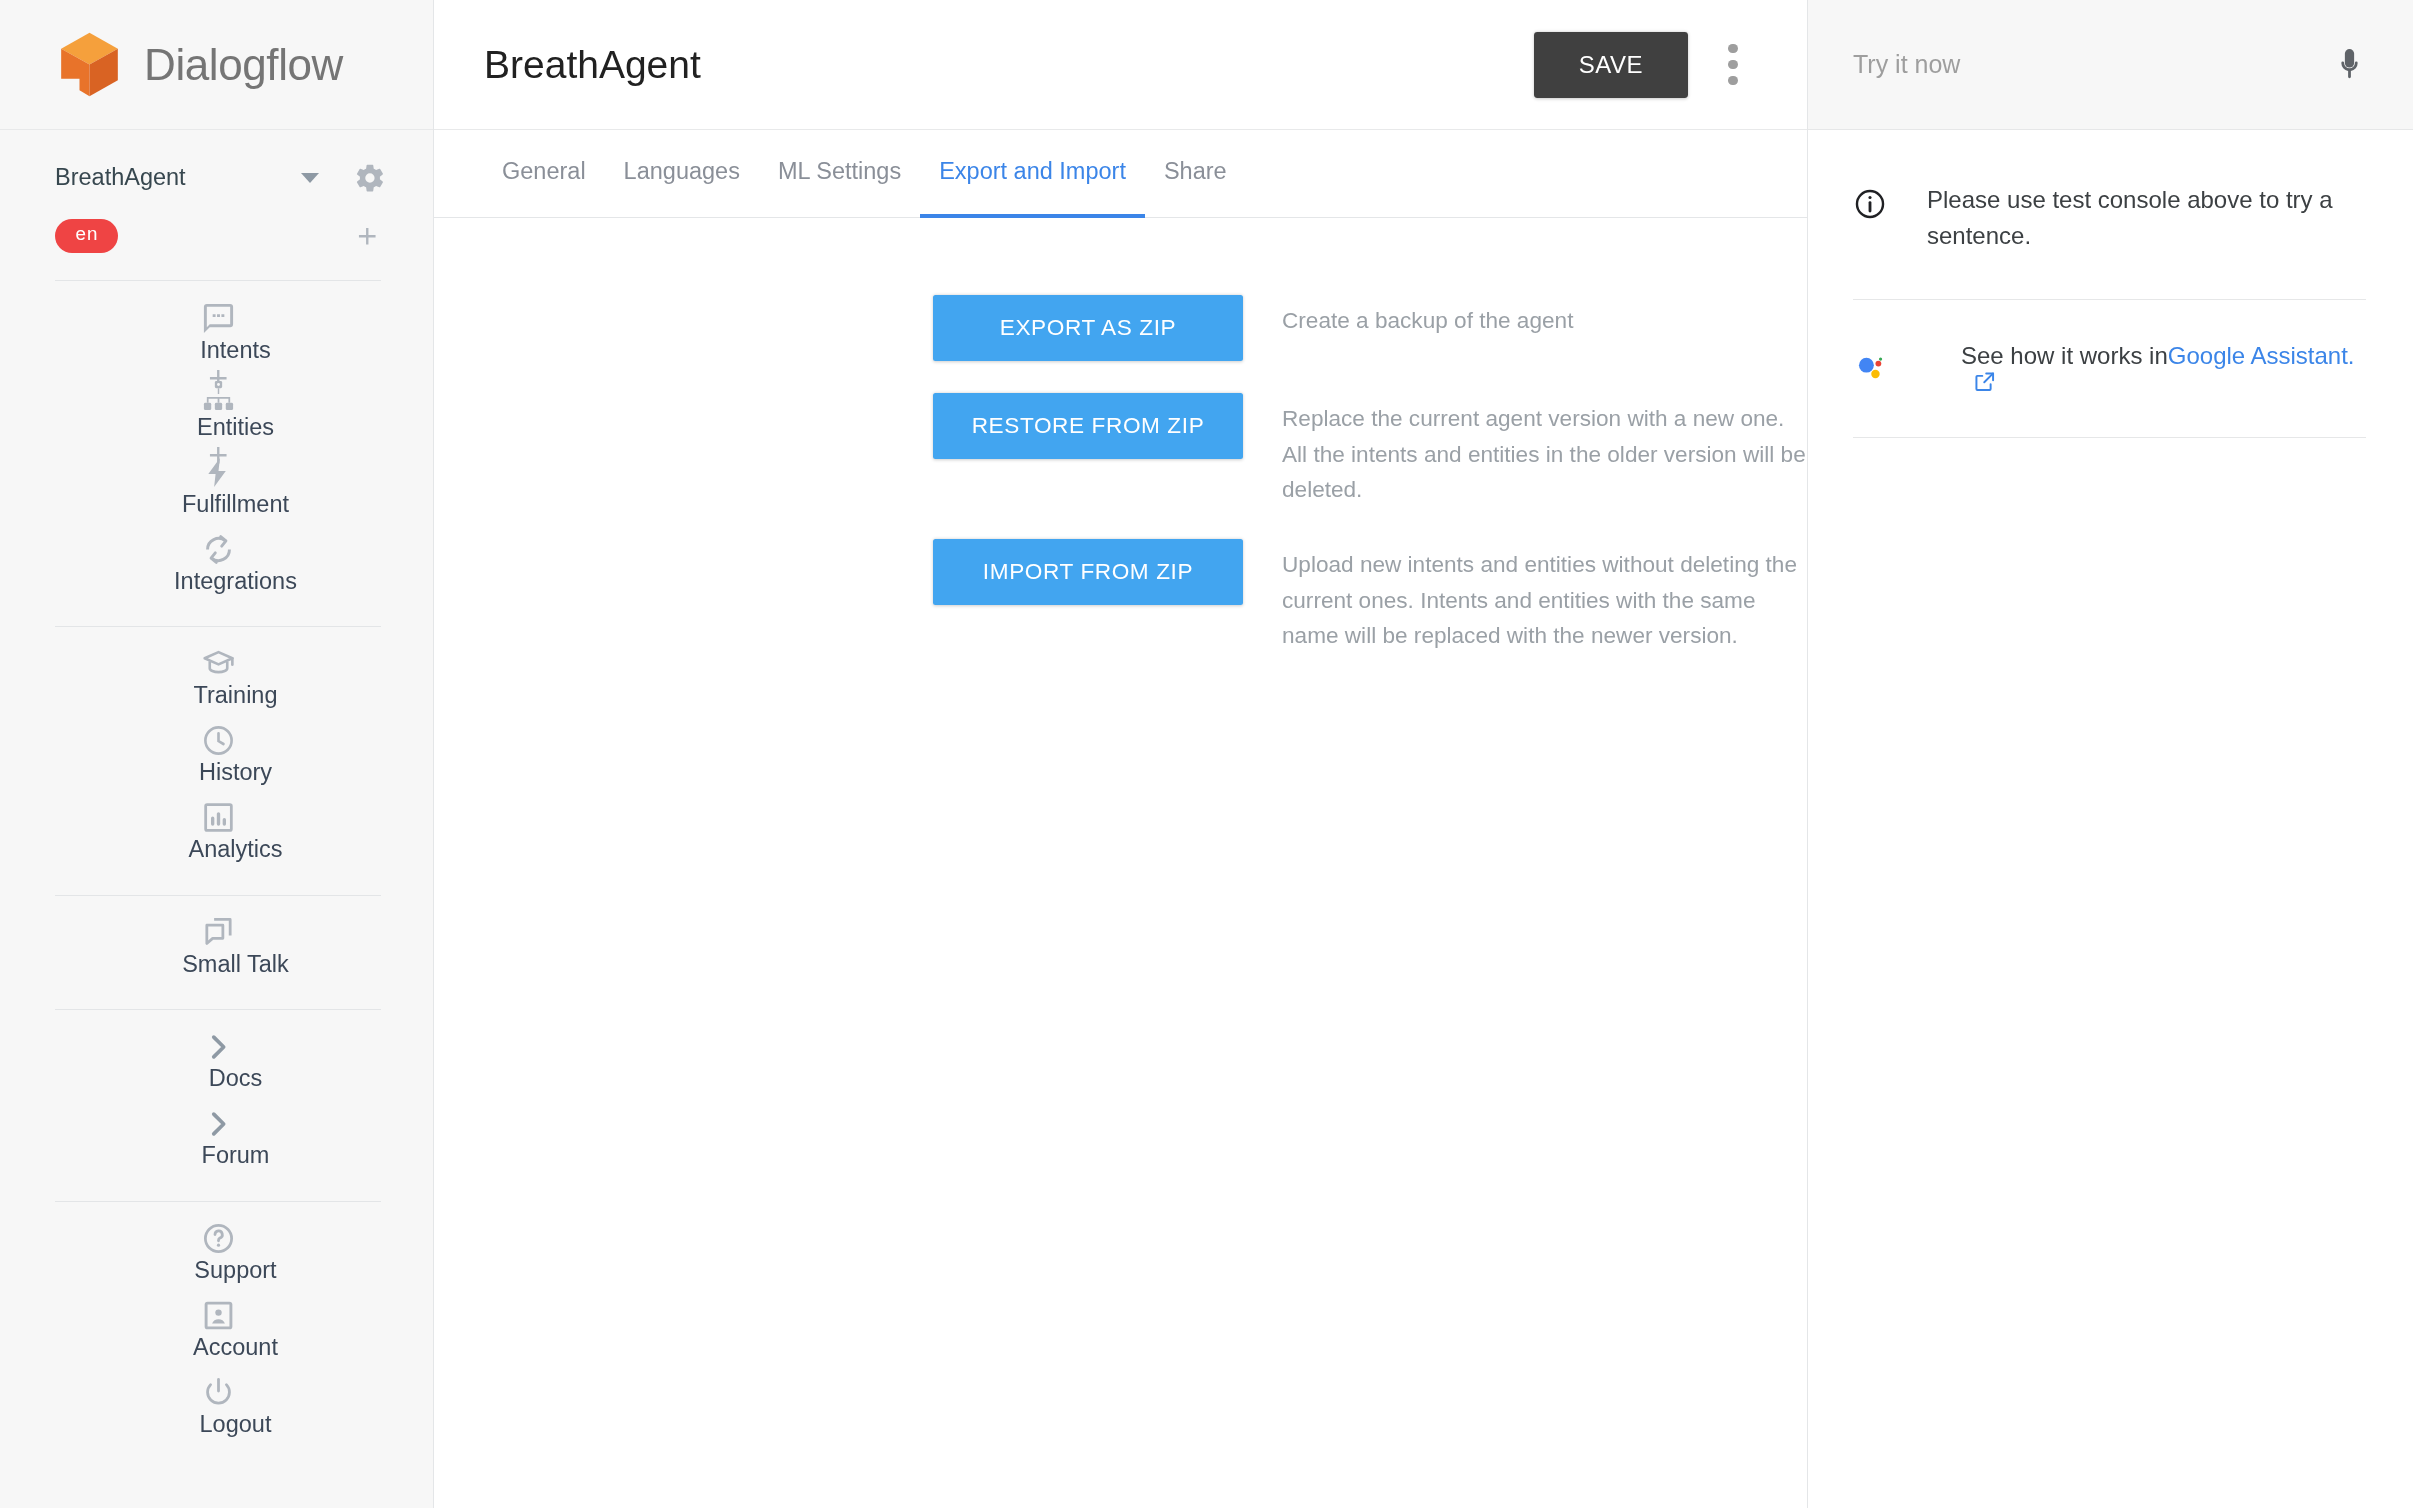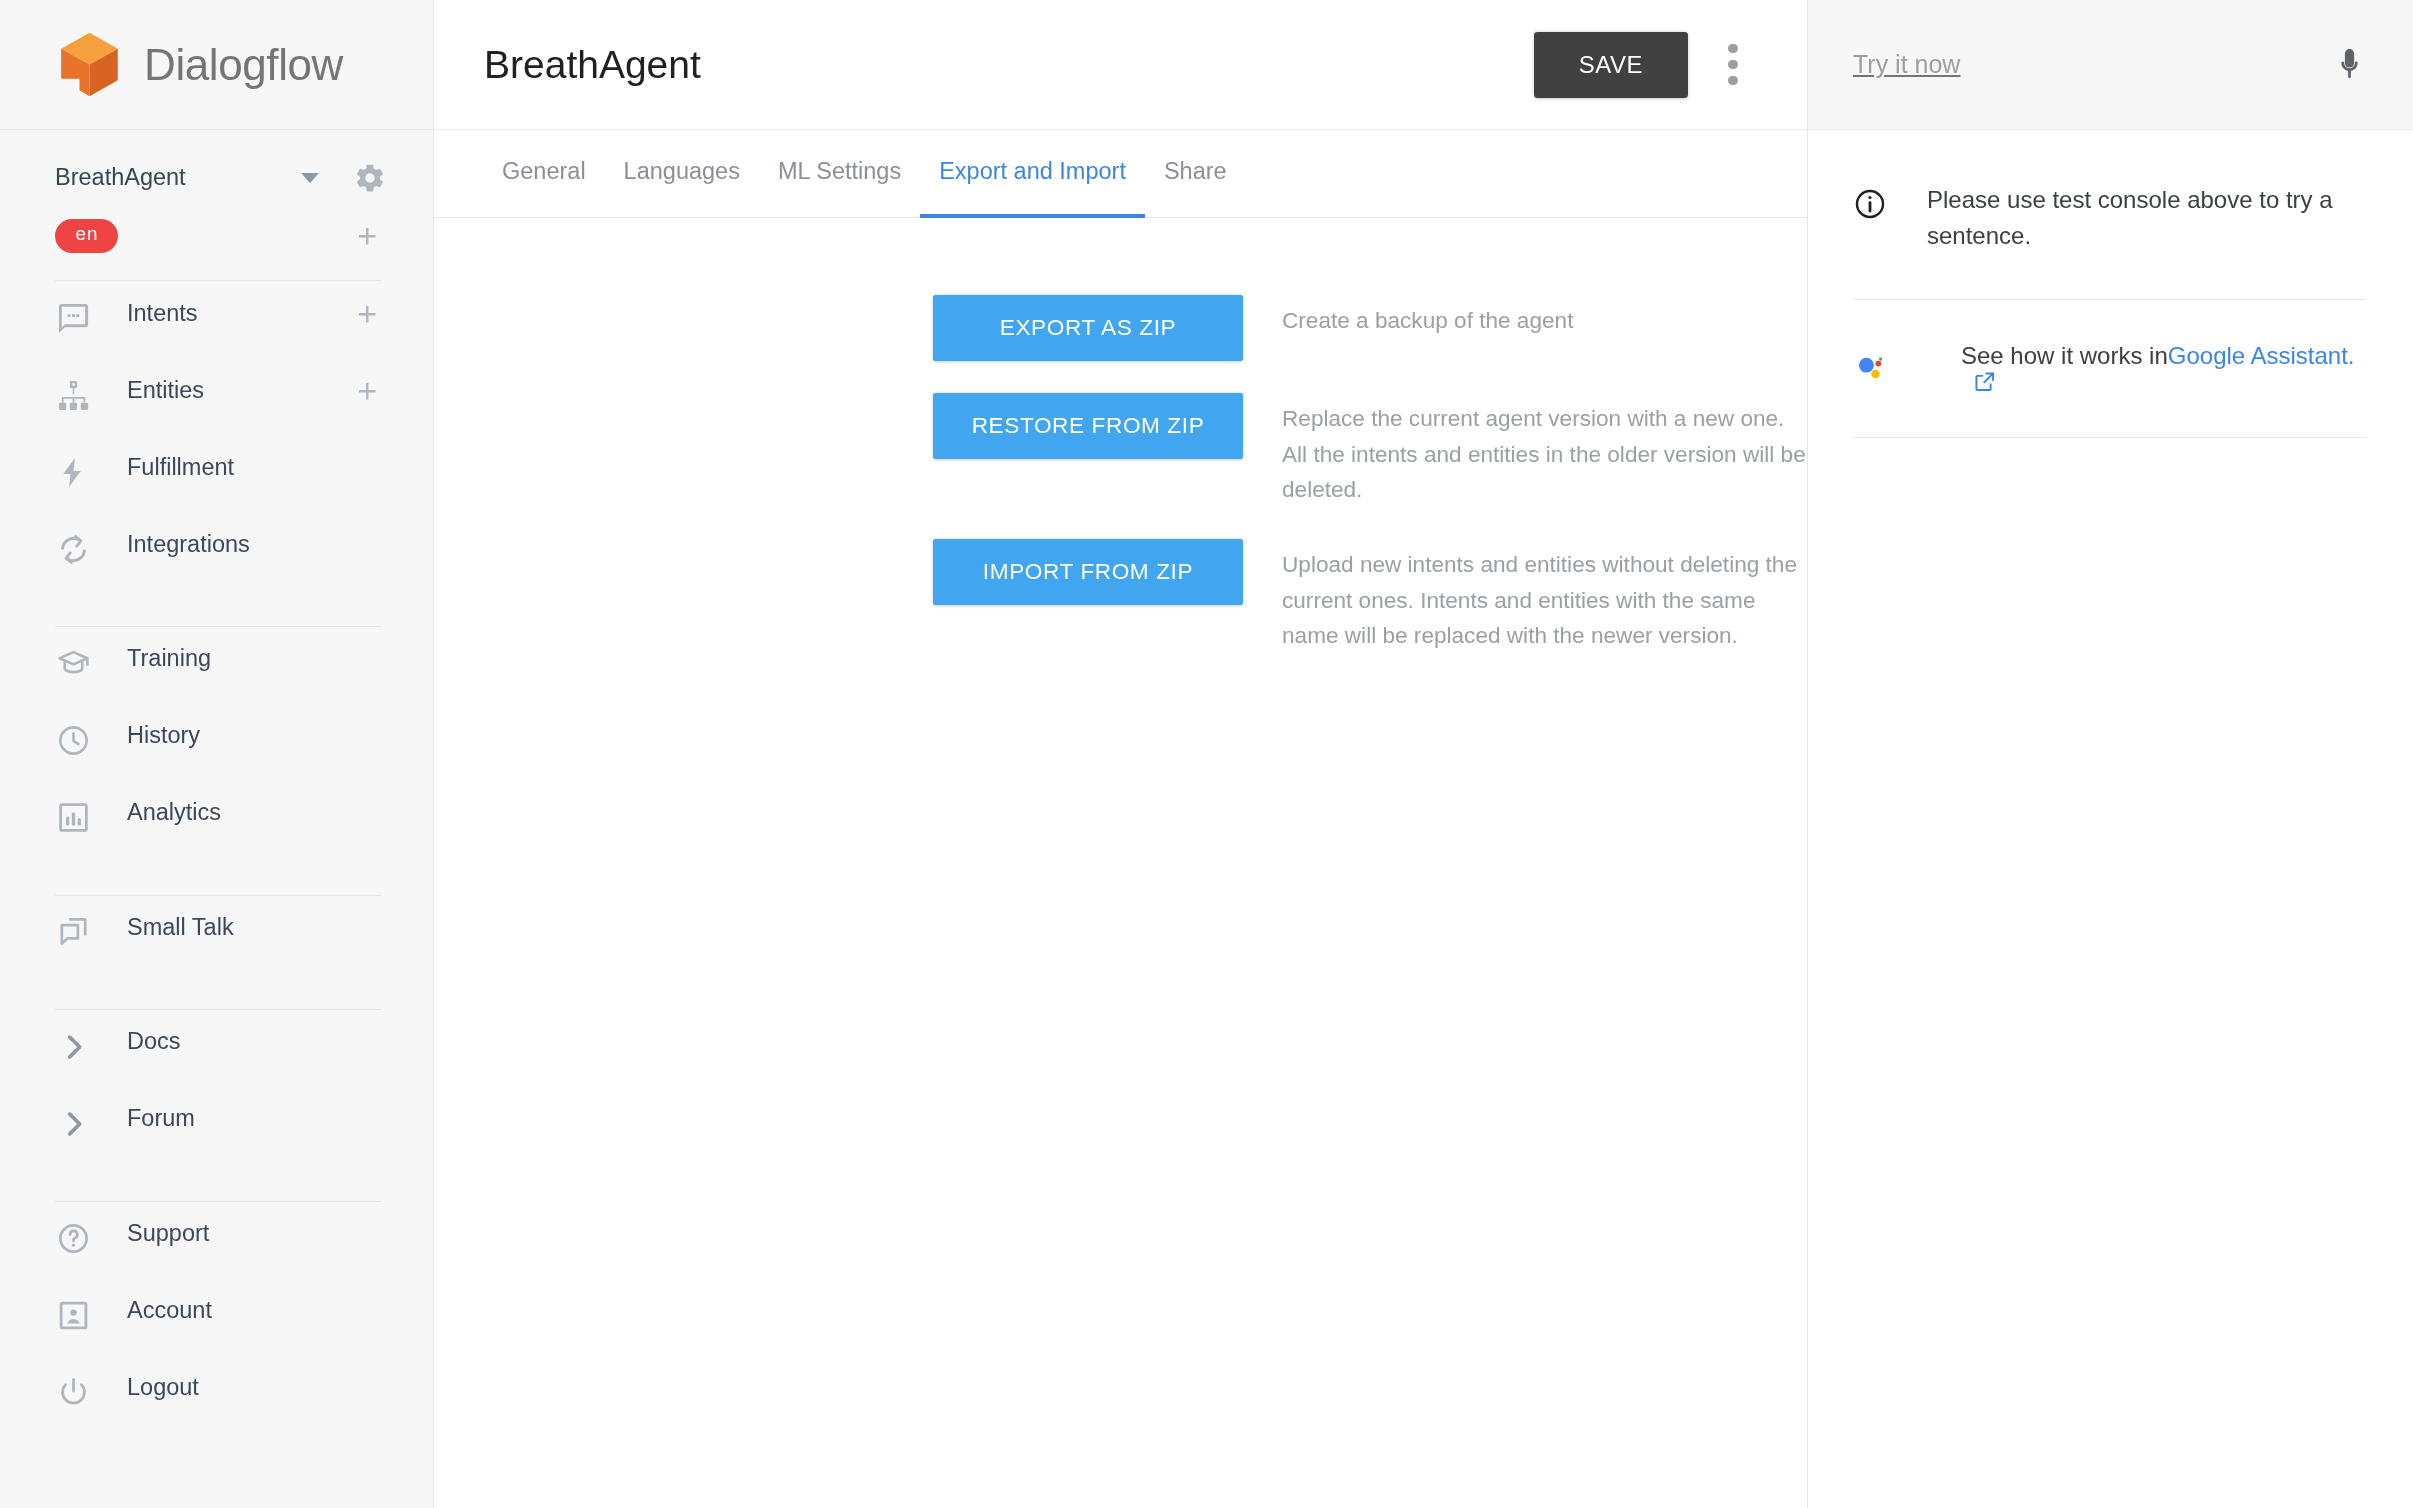--- a/index.html
+++ b/index.html
@@ -62,25 +62,26 @@
   }
   .spacer { flex: 1; }
   .plus-icon { width: 28.5px; height: 28.5px; }
 
   .divider {
     height: 0.8px; background: #e3e5e7;
     margin: 18.4px 52px 18.4px 55px;
   }
 
   .nav-item {
-    display: flex; 
+    display: flex; align-items: center;
     height: 77px;
     padding: 0 52px 0 55px;
     cursor: pointer;
     gap: 0;
+    flex-direction: column;
   }
   .nav-ico {
     width: 37px; height: 37px; flex: 0 0 37px;
     display: flex; align-items: center; justify-content: center;
   }
   .nav-label {
     font-size: 23.5px; color: #3c4858;
     margin-left: 35px; flex: 1;
   }
   .nav-add { width: 28.5px; height: 28.5px; }
@@ -184,21 +185,20 @@
     background: #f7f7f7;
     border-bottom: 0.8px solid #e6e7e8;
     display: flex; align-items: center;
     padding: 0 45px 0 45px;
   }
   .try-input {
     flex: 1; border: none; background: transparent;
     font-size: 25px; color: #757575;
     font-family: "Liberation Sans", sans-serif;
     outline: none;
-    text-decoration: underline;
   }
   .try-input::placeholder { color: #9e9e9e; }
   .mic-icon { width: 37px; height: 37px; cursor: pointer; }
 
   .info-block {
     padding: 52px 47px 0 45px;
     display: flex; align-items: flex-start;
   }
   .info-ico { width: 34px; height: 34px; flex: 0 0 34px; margin-top: 5px; }
   .info-text {

